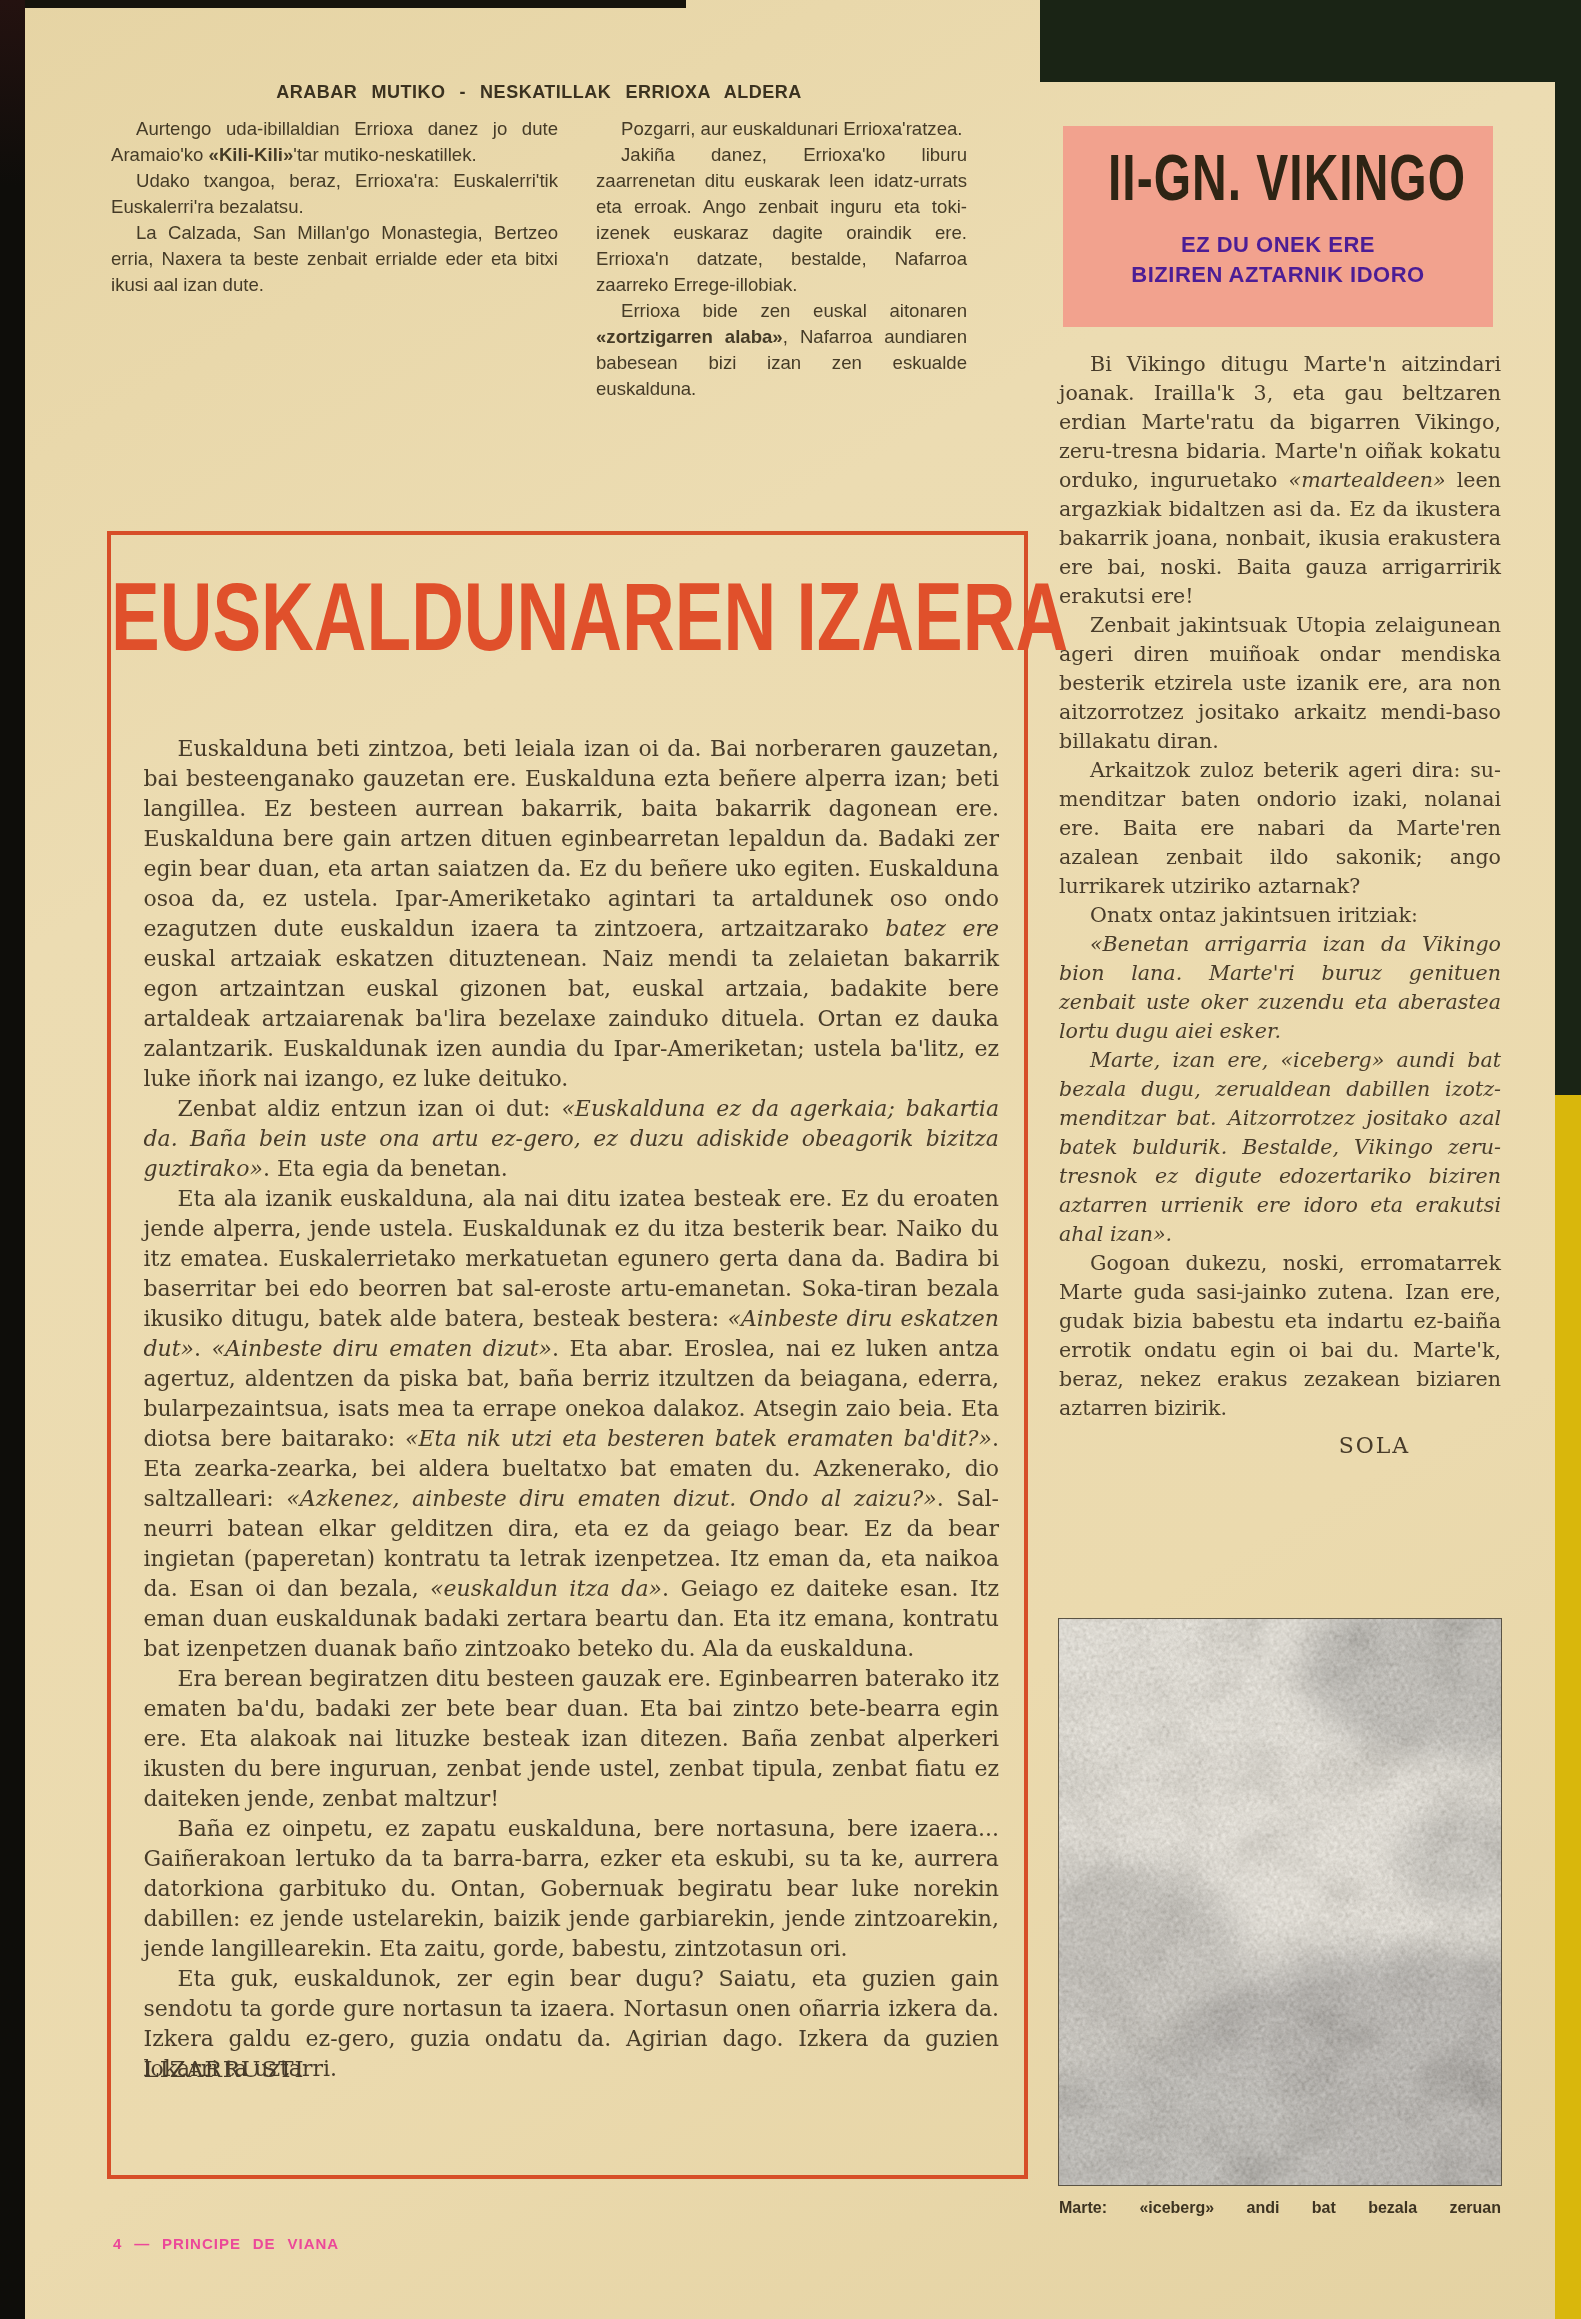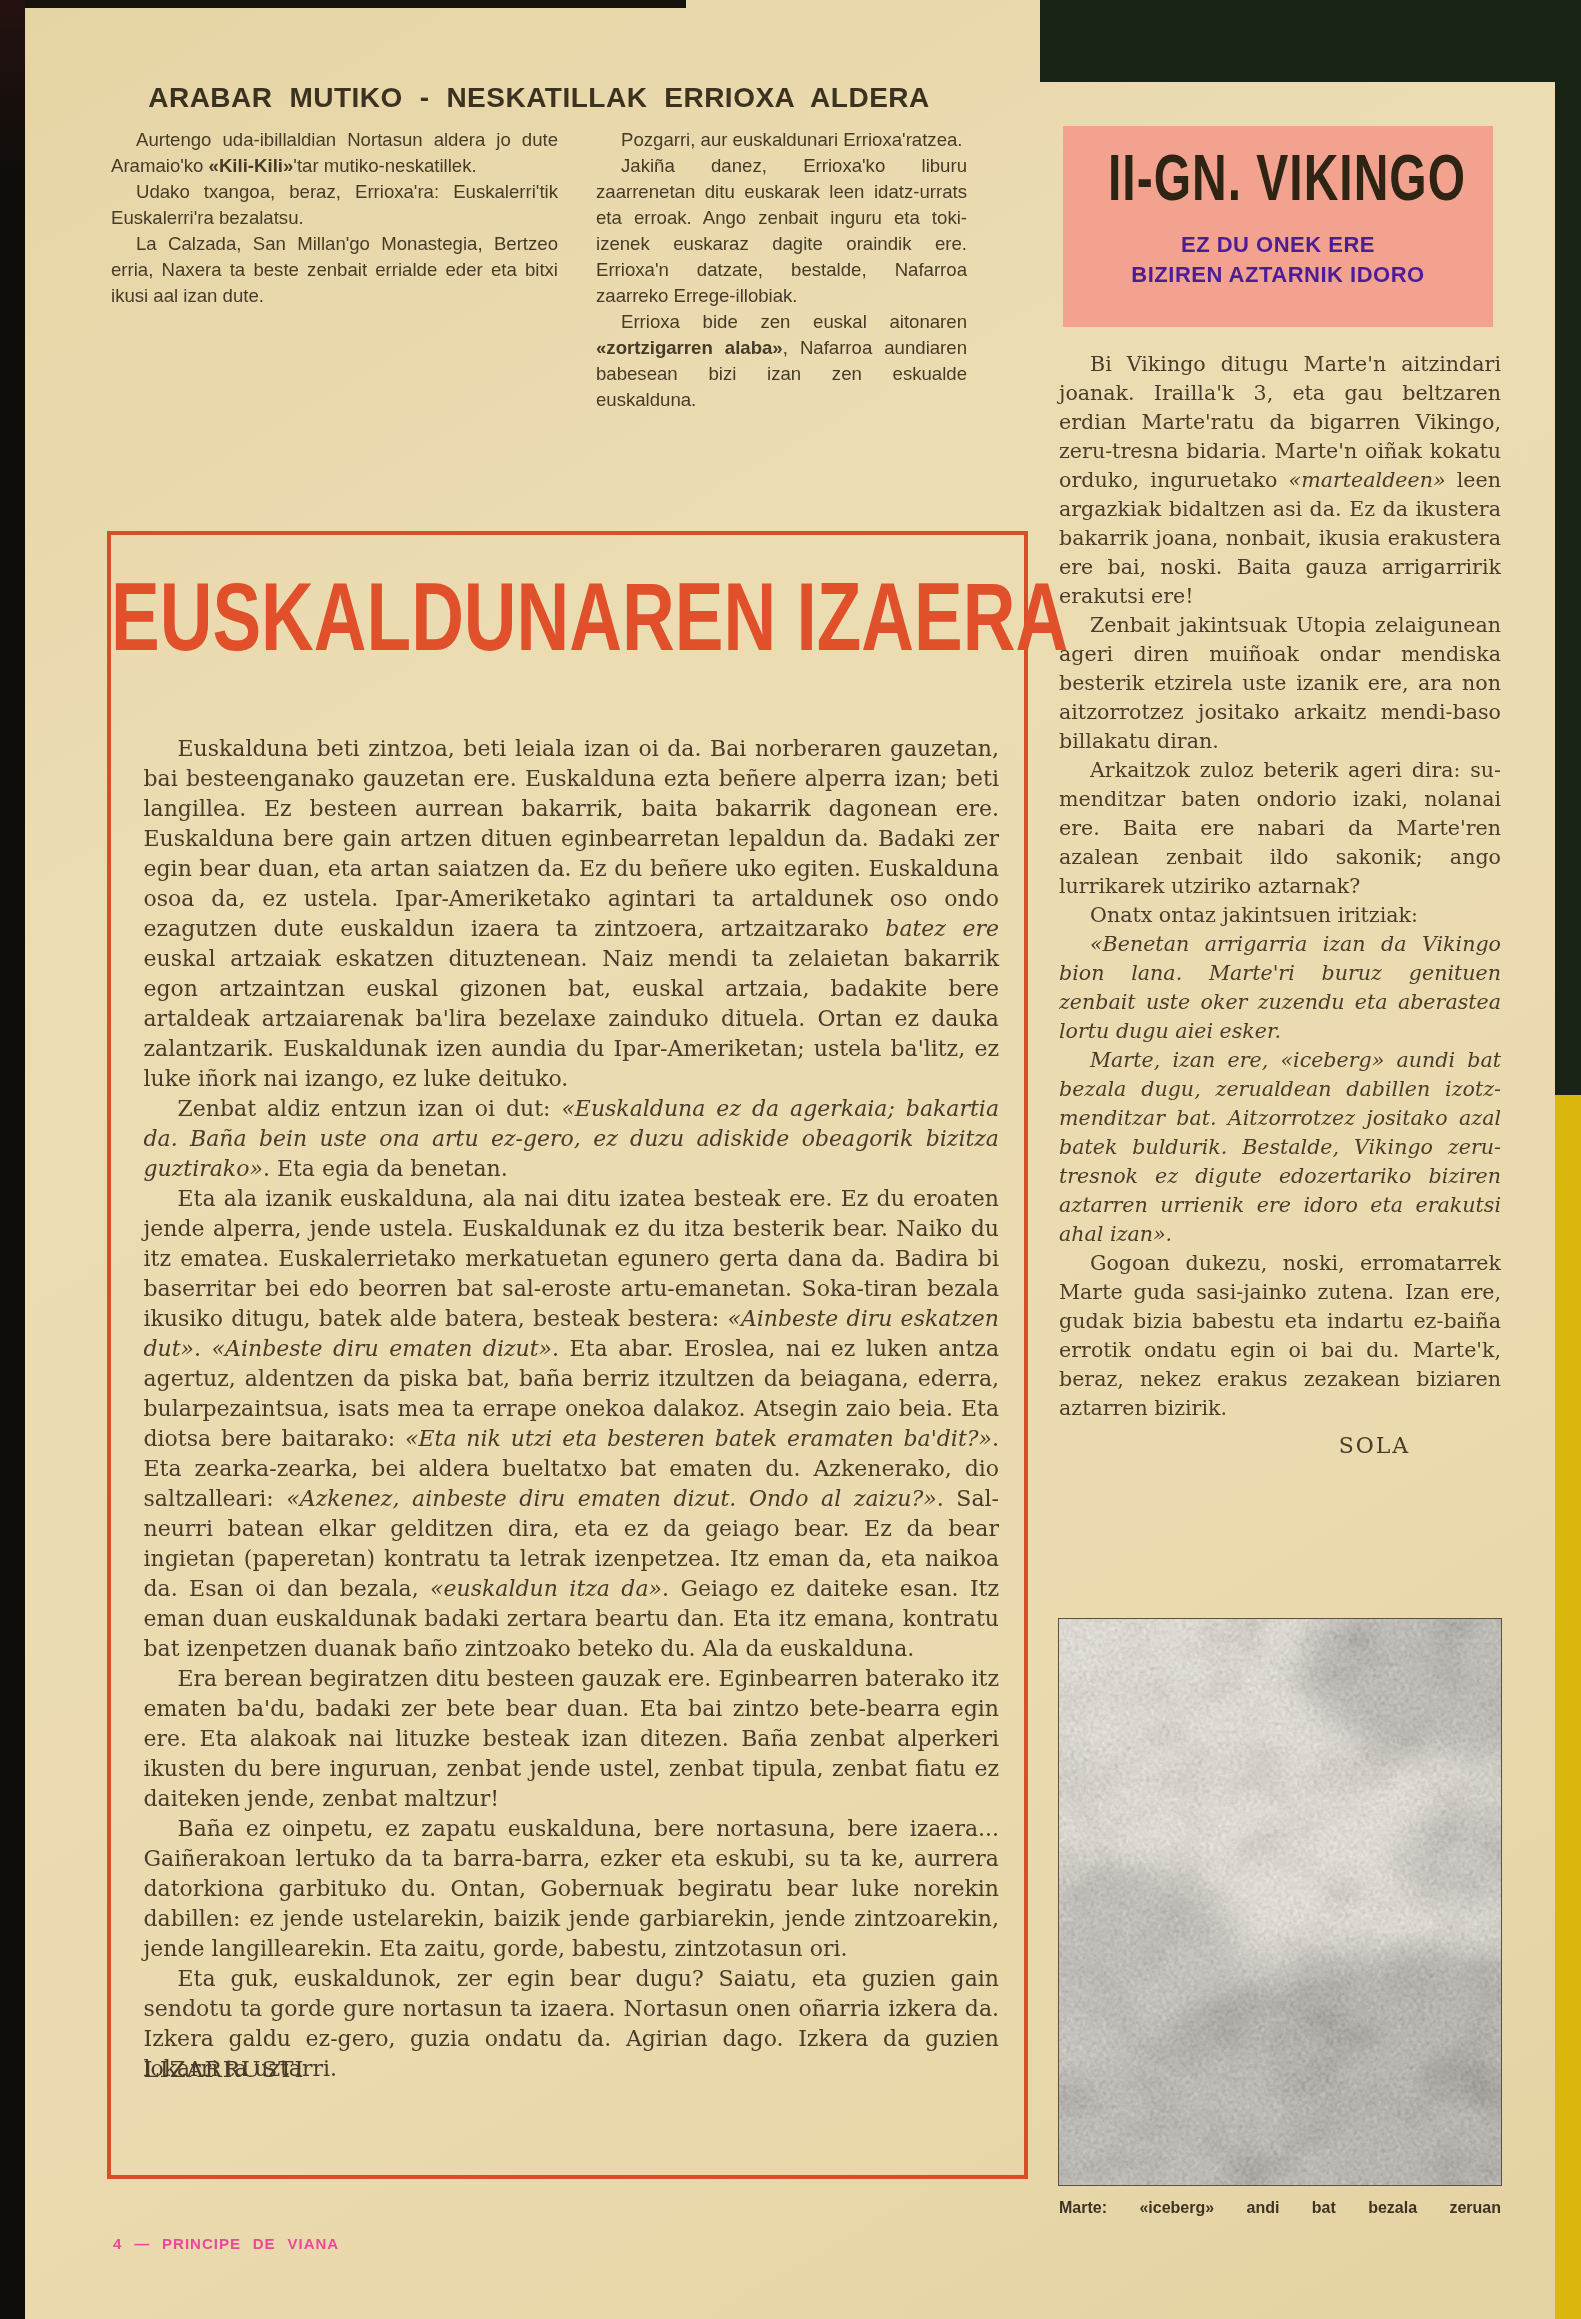--- a/index.html
+++ b/index.html
@@ -16,21 +16,21 @@
   .edge-top{position:absolute;left:25px;top:0;width:661px;height:7.6px;background:#15130c;}
   .corner-tr{position:absolute;left:1040px;top:0;width:541px;height:82px;background:#1a2415;}
   .edge-right-dark{position:absolute;left:1555px;top:0;width:26px;height:1095px;background:#1a2415;}
   .edge-right-yellow{position:absolute;left:1555px;top:1095px;width:26px;height:1224px;background:#d9b70c;}
 
   .seg-b{font-weight:bold;}
   .seg-i{font-style:italic;}
 
   
   .top-article{position:absolute;left:111px;top:82px;width:856px;color:#443a26;}
-  .top-article h1{margin:0 0 13.4px 0;font-size:28px;font-weight:bold;text-align:center;
+  .top-article h1{margin:0 0 13.4px 0;font-size:18px;font-weight:bold;text-align:center;
     letter-spacing:0.5px;word-spacing:8.6px;color:#3b3220;}
   .top-cols{display:flex;gap:38px;}
   .topcol1{width:447px;}
   .topcol2{width:371px;}
   .top-p{margin:0;font-size:18.6px;line-height:26px;text-align:justify;text-indent:25px;color:#453b27;}
 
   
   .viking-box{position:absolute;left:1063px;top:126px;width:430px;height:201px;
     background:#f2a28e;text-align:center;}
   .viking-title-wrap{height:75px;padding-top:15.3px;padding-left:18px;}
@@ -75,21 +75,21 @@
   <div class="edge-left"></div>
   <div class="edge-top"></div>
   <div class="corner-tr"></div>
   <div class="edge-right-dark"></div>
   <div class="edge-right-yellow"></div>
 
   <section class="top-article">
     <h1>ARABAR MUTIKO - NESKATILLAK ERRIOXA ALDERA</h1>
     <div class="top-cols">
       <div class="topcol1">
-        <p class="top-p"><span>Aurtengo uda-ibillaldian Nortasun aldera jo dute Aramaio'ko </span><span class="seg-b">«Kili-Kili»</span><span>'tar mutiko-neskatillek.</span></p>
+        <p class="top-p"><span>Aurtengo uda-ibillaldian Errioxa danez jo dute Aramaio'ko </span><span class="seg-b">«Kili-Kili»</span><span>'tar mutiko-neskatillek.</span></p>
         <p class="top-p"><span>Udako txangoa, beraz, Errioxa'ra: Euskalerri'tik Euskalerri'ra bezalatsu.</span></p>
         <p class="top-p"><span>La Calzada, San Millan'go Monastegia, Bertzeo erria, Naxera ta beste zenbait errialde eder eta bitxi ikusi aal izan dute.</span></p>
       </div>
       <div class="topcol2">
         <p class="top-p"><span>Pozgarri, aur euskaldunari Errioxa'ratzea.</span></p>
         <p class="top-p"><span>Jakiña danez, Errioxa'ko liburu zaarrenetan ditu euskarak leen idatz-urrats eta erroak. Ango zenbait inguru eta toki-izenek euskaraz dagite oraindik ere. Errioxa'n datzate, bestalde, Nafarroa zaarreko Errege-illobiak.</span></p>
         <p class="top-p"><span>Errioxa bide zen euskal aitonaren </span><span class="seg-b">«zortzigarren alaba»</span><span>, Nafarroa aundiaren babesean bizi izan zen eskualde euskalduna.</span></p>
       </div>
     </div>
   </section>

